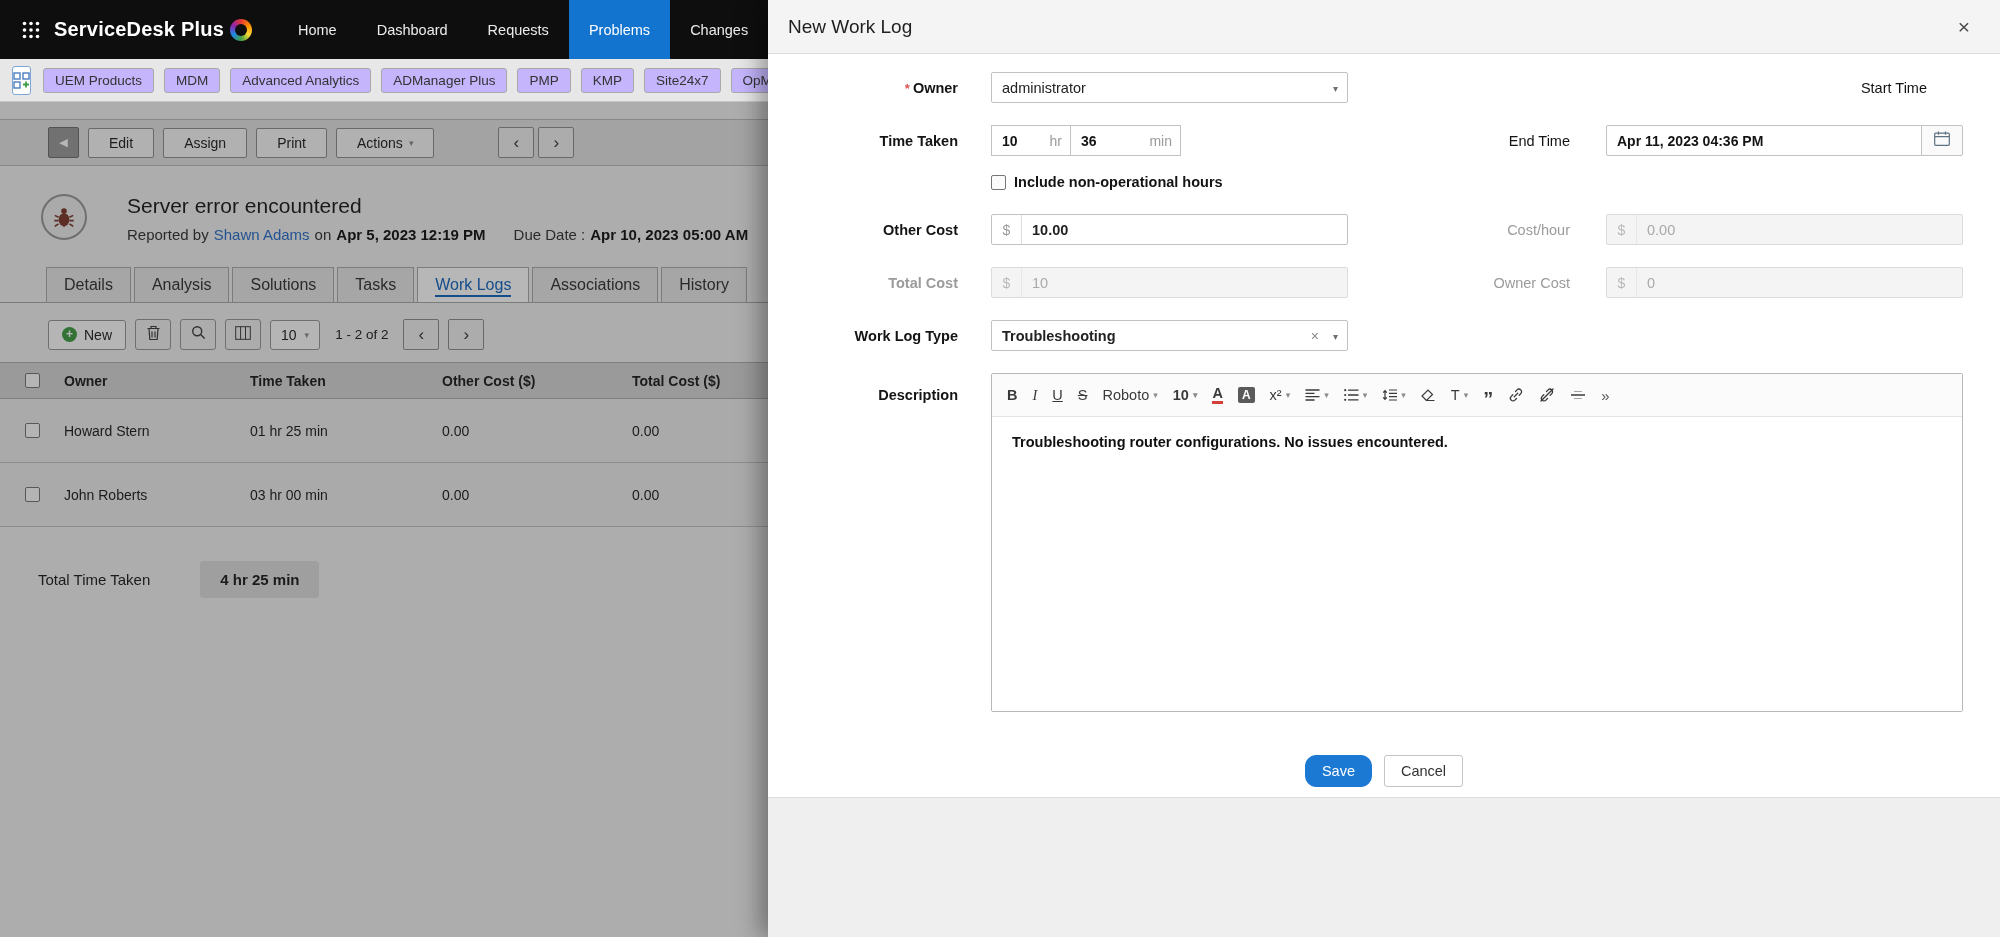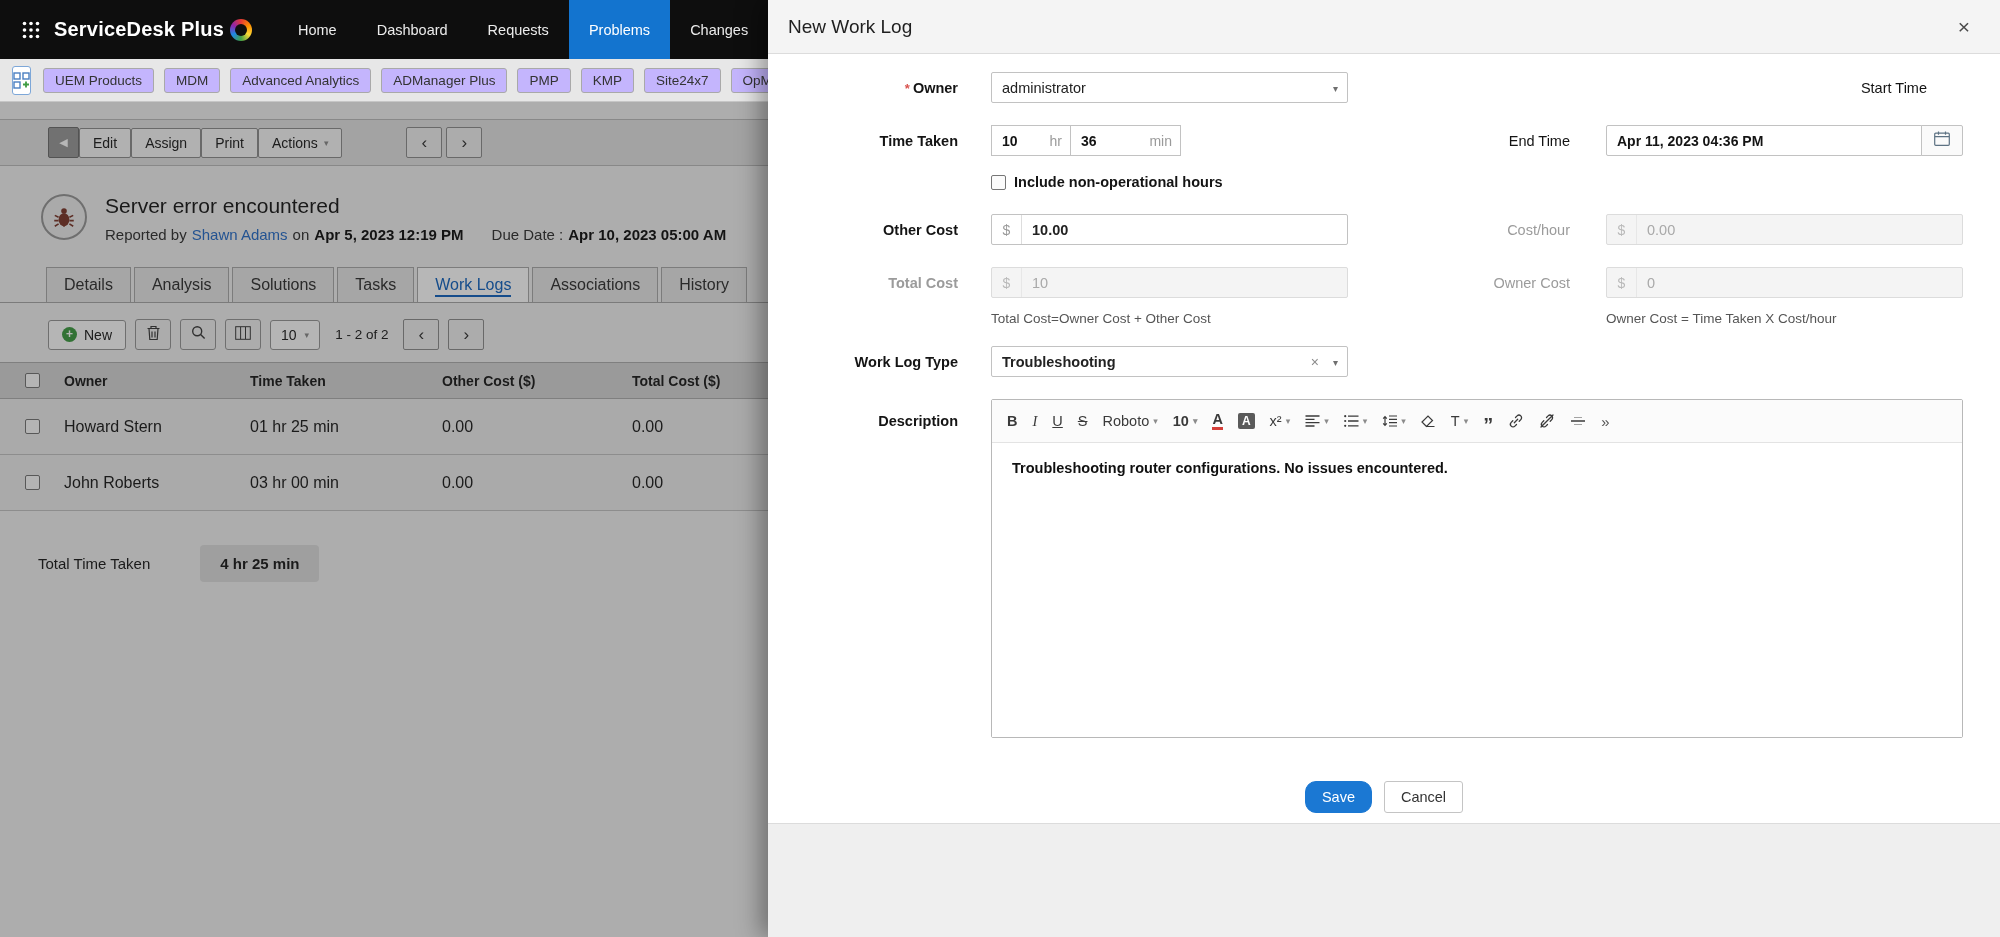--- a/index.html
+++ b/index.html
@@ -21,25 +21,25 @@
 
   .productbar{position:absolute;top:59px;left:0;width:100%;height:43px;background:#e7e7e7;border-bottom:1px solid #c6c6c6;display:flex;align-items:center;padding-left:12px;overflow:hidden;white-space:nowrap;}
   .prodicon{width:29px;height:29px;margin-right:12px;display:flex;align-items:center;justify-content:center;background:#fff;border:1px solid #7da7d8;border-radius:3px;cursor:pointer;}
   .chip{display:inline-flex;align-items:center;background:#c4b5fd;border:1px solid #a9a9a9;border-radius:3px;padding:4px 11px;font-size:13.5px;color:#333;margin-right:10px;cursor:pointer;}
 
   .content{position:absolute;top:102px;left:0;right:0;bottom:0;background:#f1f1f1;overflow:hidden;}
   .content::after{content:"";position:absolute;inset:0;background:rgba(22,22,22,.31);z-index:40;pointer-events:none;}
 
   .action-strip{margin-top:17px;height:47px;background:#e2e2e2;border-top:1px solid #bcbcbc;border-bottom:1px solid #bcbcbc;display:flex;align-items:center;padding-left:48px;}
   .backbtn{width:31px;height:31px;background:#9a9a9a;border:1px solid #6f6f6f;border-radius:2px;color:#fff;font-size:11px;display:flex;align-items:center;justify-content:center;cursor:pointer;}
-  .abtn{background:#f6f6f6;border:1px solid #8f8f8f;border-radius:2px;padding:6px 13px;font-size:14px;color:#222;display:inline-flex;align-items:center;gap:6px;cursor:pointer;}
+  .abtn{margin-left:9px;background:#f6f6f6;border:1px solid #8f8f8f;border-radius:2px;padding:6px 20px;font-size:14px;color:#222;display:inline-flex;align-items:center;gap:6px;cursor:pointer;}
   .strip-pager{margin-left:64px;display:flex;gap:4px;}
   .sqbtn{width:36px;height:31px;background:#efefef;border:1px solid #8f8f8f;border-radius:2px;display:flex;align-items:center;justify-content:center;font-size:17px;color:#333;cursor:pointer;}
 
-  .title-row{display:flex;margin:28px 0 0 41px;}
+  .title-row{display:flex;margin:28px 0 0 41px;gap:22px;}
   .bugring{width:46px;height:46px;border-radius:50%;border:2px solid #979797;display:flex;align-items:center;justify-content:center;background:#ededed;}
   .title-text{margin-left:18px;}
   .ptitle{font-size:21px;font-weight:500;color:#1b1b1b;}
   .subline{margin-top:8px;font-size:15px;color:#333;display:flex;align-items:center;gap:5px;white-space:nowrap;}
   .linkblue{color:#2a6fc9;cursor:pointer;}
   .semib{font-weight:bold;color:#141414;}
   .due-gap{width:18px;}
 
   .tabs{display:flex;gap:3px;margin-top:24px;padding-left:46px;border-bottom:1px solid #a9a9a9;align-items:flex-end;}
   .tab{background:#e6e6e6;border:1px solid #aaa;border-bottom:none;padding:8px 17px;font-size:16px;color:#333;cursor:pointer;}
@@ -49,21 +49,21 @@
   .list-toolbar{display:flex;align-items:center;gap:9px;margin:16px 0 0 48px;}
   .newbtn{display:inline-flex;align-items:center;gap:7px;background:#fdfdfd;border:1px solid #979797;border-radius:3px;padding:6px 13px;font-size:14px;color:#222;cursor:pointer;}
   .plus{width:15px;height:15px;border-radius:50%;background:#3f9c43;color:#fff;font-size:12px;line-height:15px;text-align:center;font-weight:bold;}
   .iconbtn{width:36px;height:31px;background:#f0f0f0;border:1px solid #979797;border-radius:3px;display:flex;align-items:center;justify-content:center;color:#3c3c3c;cursor:pointer;}
   .pagesize{display:inline-flex;align-items:center;gap:8px;background:#fdfdfd;border:1px solid #979797;border-radius:3px;padding:6px 10px;font-size:14px;color:#222;cursor:pointer;}
   .pageinfo{font-size:13.5px;color:#222;margin:0 6px;}
 
   .wltable{margin-top:12px;width:1100px;}
   .trow{display:grid;grid-template-columns:64px 186px 192px 190px 1fr;align-items:center;}
   .thead{height:37px;background:#d6d6d6;border-top:1px solid #aeaeae;border-bottom:1px solid #aeaeae;font-weight:bold;font-size:14px;color:#1d1d1d;}
-  .tbodyrow{height:56px;background:#ececec;border-bottom:1px solid #c2c2c2;font-size:16px;color:#1d1d1d;}
+  .tbodyrow{height:64px;background:#ececec;border-bottom:1px solid #c2c2c2;font-size:14px;color:#1d1d1d;}
   .cbcell{display:flex;justify-content:center;}
   .cb{width:15px;height:15px;border:1px solid #767676;border-radius:2px;background:#fbfbfb;cursor:pointer;}
 
   .total-row{display:flex;align-items:center;margin:34px 0 0 38px;}
   .total-label{font-size:15px;color:#1d1d1d;}
   .total-badge{margin-left:50px;background:#dcdcdc;border-radius:4px;padding:10px 20px;font-size:15px;font-weight:bold;color:#1d1d1d;}
 
   
   .modal{position:absolute;left:768px;top:0;width:1232px;height:937px;background:#fff;z-index:100;display:flex;flex-direction:column;box-shadow:-8px 0 22px rgba(0,0,0,.35);}
   .mhead{flex:0 0 54px;background:#f4f4f4;border-bottom:1px solid #dcdcdc;display:flex;align-items:center;padding:0 30px 0 20px;}
@@ -368,24 +368,20 @@
           <span class="cur">$</span>
           <span class="val">10</span>
         </span>
         <span class="flabel2 graylbl">Owner Cost</span>
         <span class="fld money disabled">
           <span class="cur">$</span>
           <span class="val">0</span>
         </span>
       </div>
 
-      <div class="help-row">
-        <span class="help1">Total Cost=Owner Cost + Other Cost</span>
-        <span class="help2">Owner Cost = Time Taken X Cost/hour</span>
-      </div>
 
       <div class="frow">
         <span class="flabel">Work Log Type</span>
         <span class="fld sel">
           <span class="boldval">Troubleshooting</span>
           <span class="clrx">×</span>
           <span class="car">▾</span>
         </span>
       </div>
 

